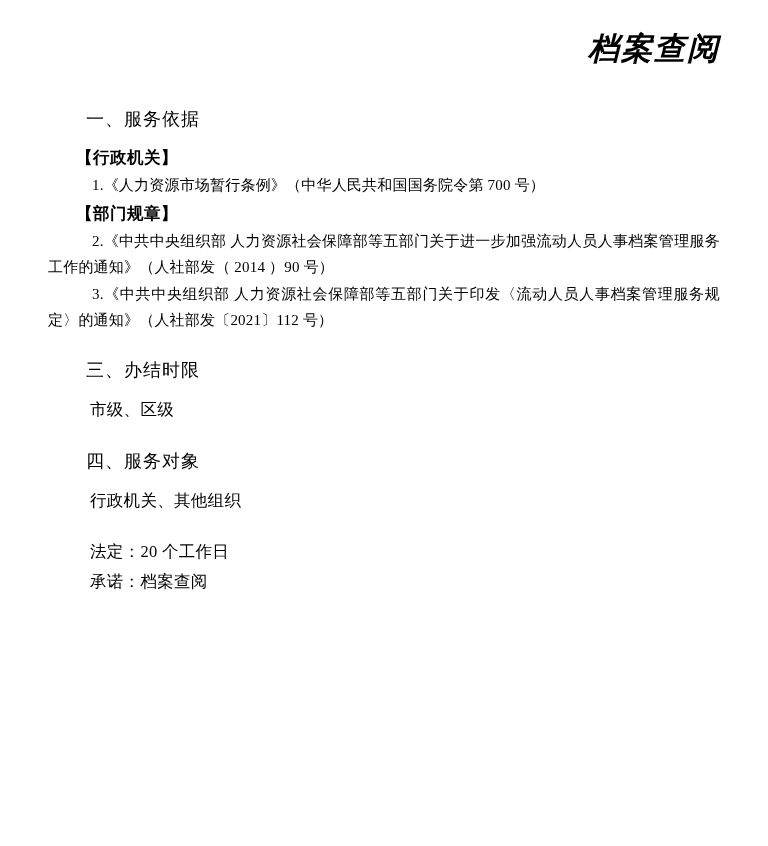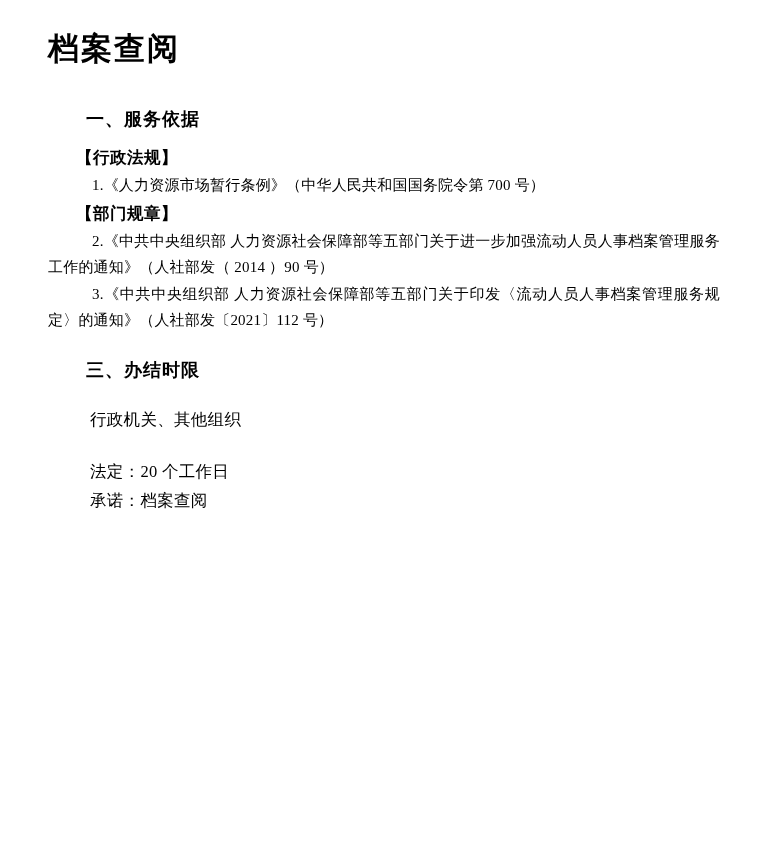--- a/index.html
+++ b/index.html
@@ -15,31 +15,32 @@
     overflow: hidden;
   }
   .page {
     width: 768px;
     height: 846px;
     box-sizing: border-box;
     padding: 18px 48px 0 48px;
     position: relative;
   }
   .doc-title {
-    text-align: left;
+    text-align: right;
     font-family: "DejaVu Serif", "Liberation Serif", serif;
     font-weight: bold;
     font-size: 31px;
     letter-spacing: 2px;
     margin: 12px 0 38px 0;
     line-height: 1.2;
+    font-style: italic;
   }
   .section-heading {
     font-family: "DejaVu Serif", "Liberation Serif", serif;
-    font-weight: bold;
+    font-weight: normal;
     font-size: 18px;
     margin: 0 0 12px 0;
     padding-left: 38px;
     letter-spacing: 1px;
     line-height: 1.5;
   }
   .section-block {
     margin-bottom: 22px;
   }
   .para {
@@ -72,35 +73,37 @@
 </head>
 <body>
 
 <div class="page">
 
   <h1 class="doc-title">档案查阅</h1>
 
   <div class="section-block">
     <div class="section-heading">一、服务依据</div>
 
-    <div class="bracket-label">【行政法规】</div>
+    <div class="bracket-label">【行政机关】</div>
     <p class="para hang">1.《人力资源市场暂行条例》（中华人民共和国国务院令第 700 号）</p>
 
     <div class="bracket-label">【部门规章】</div>
     <p class="para hang">2.《中共中央组织部 人力资源社会保障部等五部门关于进一步加强流动人员人事档案管理服务工作的通知》（人社部发（ 2014 ）90 号）</p>
     <p class="para hang">3.《中共中央组织部 人力资源社会保障部等五部门关于印发〈流动人员人事档案管理服务规定〉的通知》（人社部发〔2021〕112 号）</p>
 
   </div>
 
 
   <div class="section-block">
     <div class="section-heading">三、办结时限</div>
+    <p class="body-line">市级、区级</p>
   </div>
 
   <div class="section-block">
+    <div class="section-heading">四、服务对象</div>
     <p class="body-line">行政机关、其他组织</p>
   </div>
 
   <div class="section-block">
     <p class="body-line">法定：20 个工作日</p>
     <p class="body-line">承诺：档案查阅</p>
   </div>
 
 </div>
 

